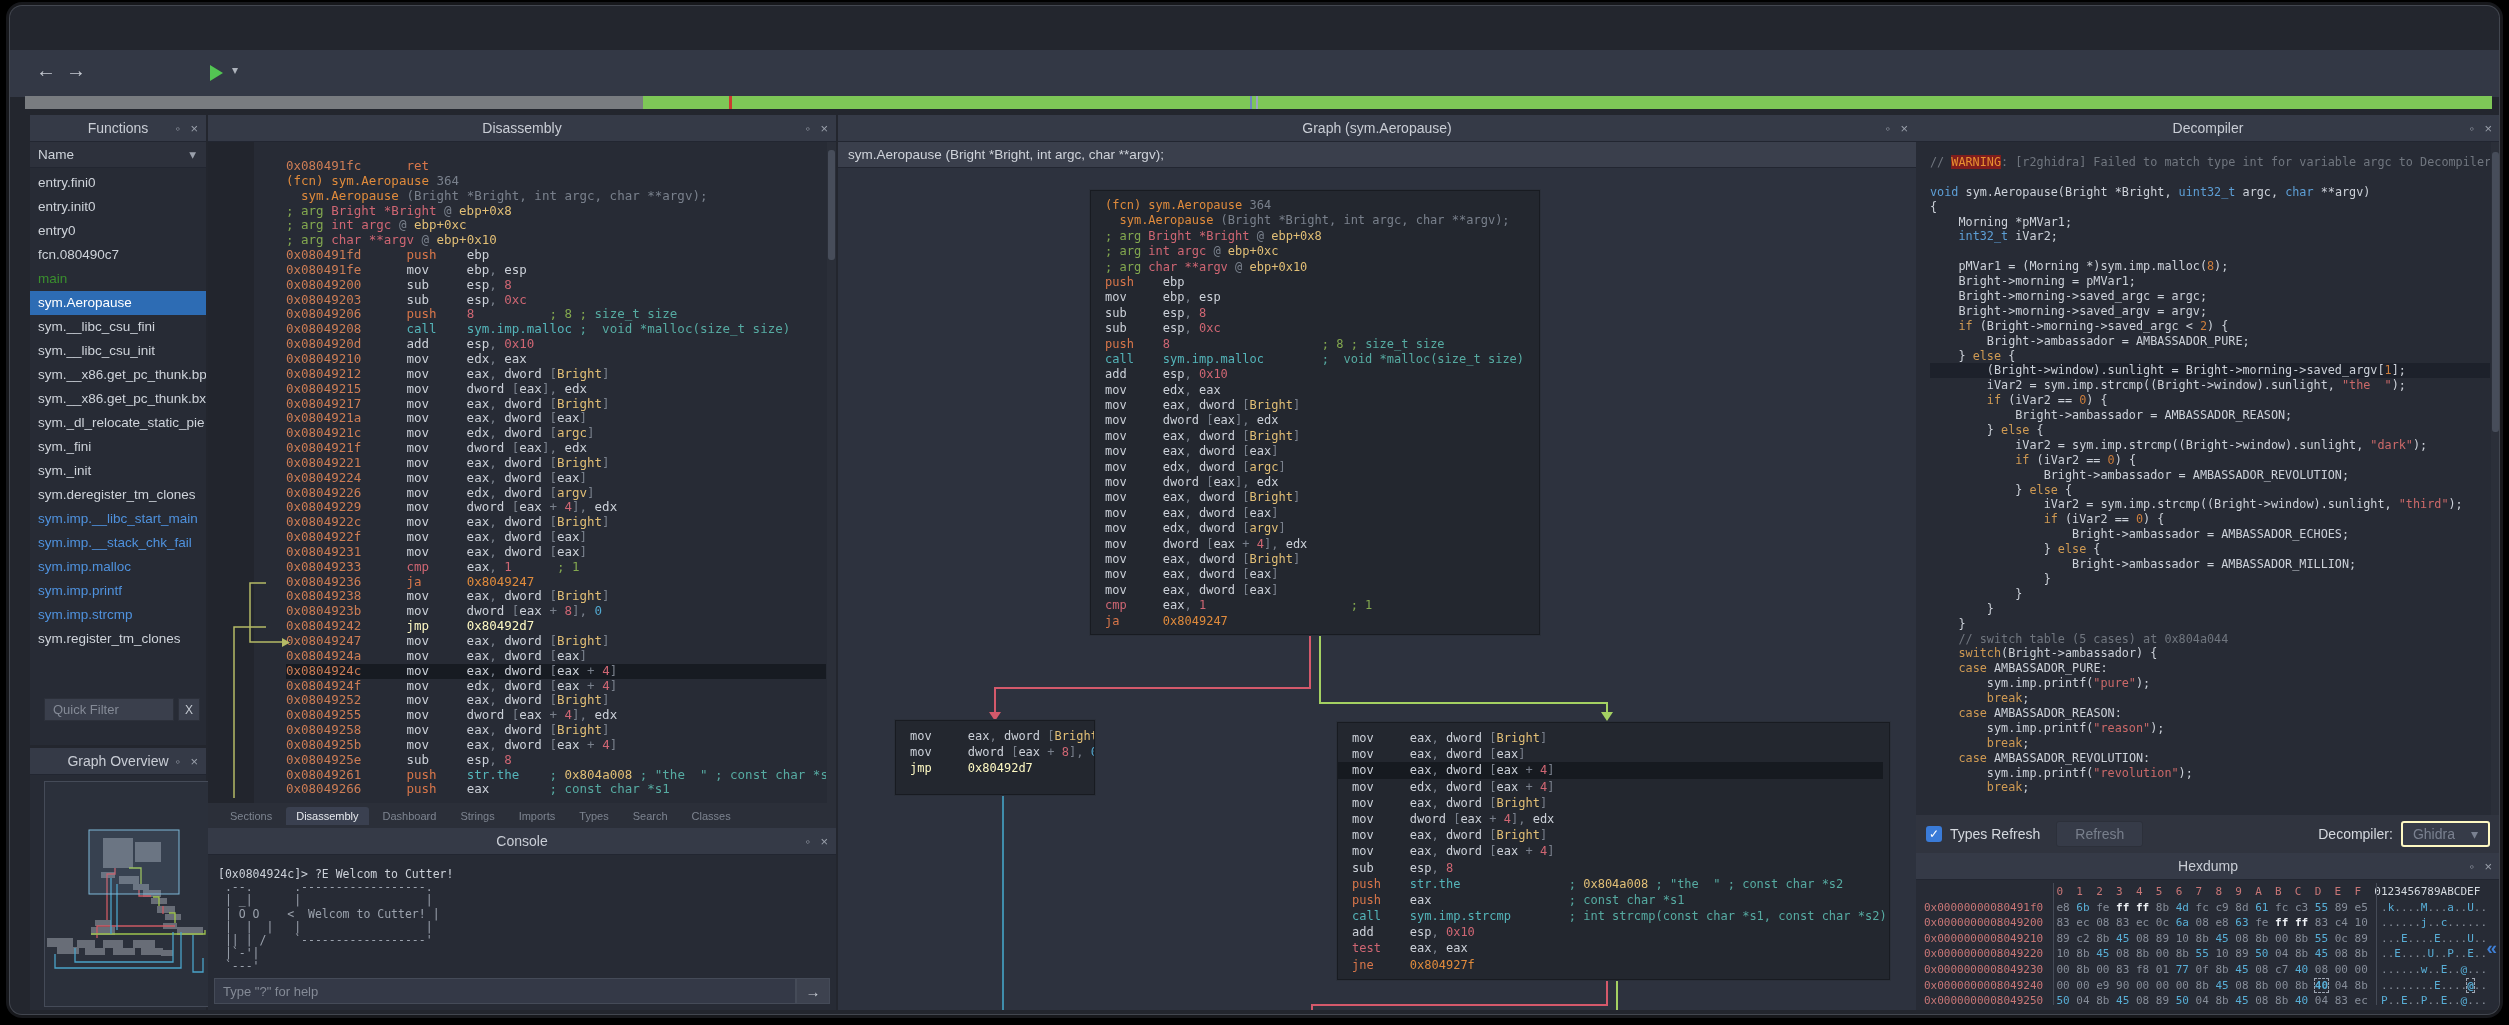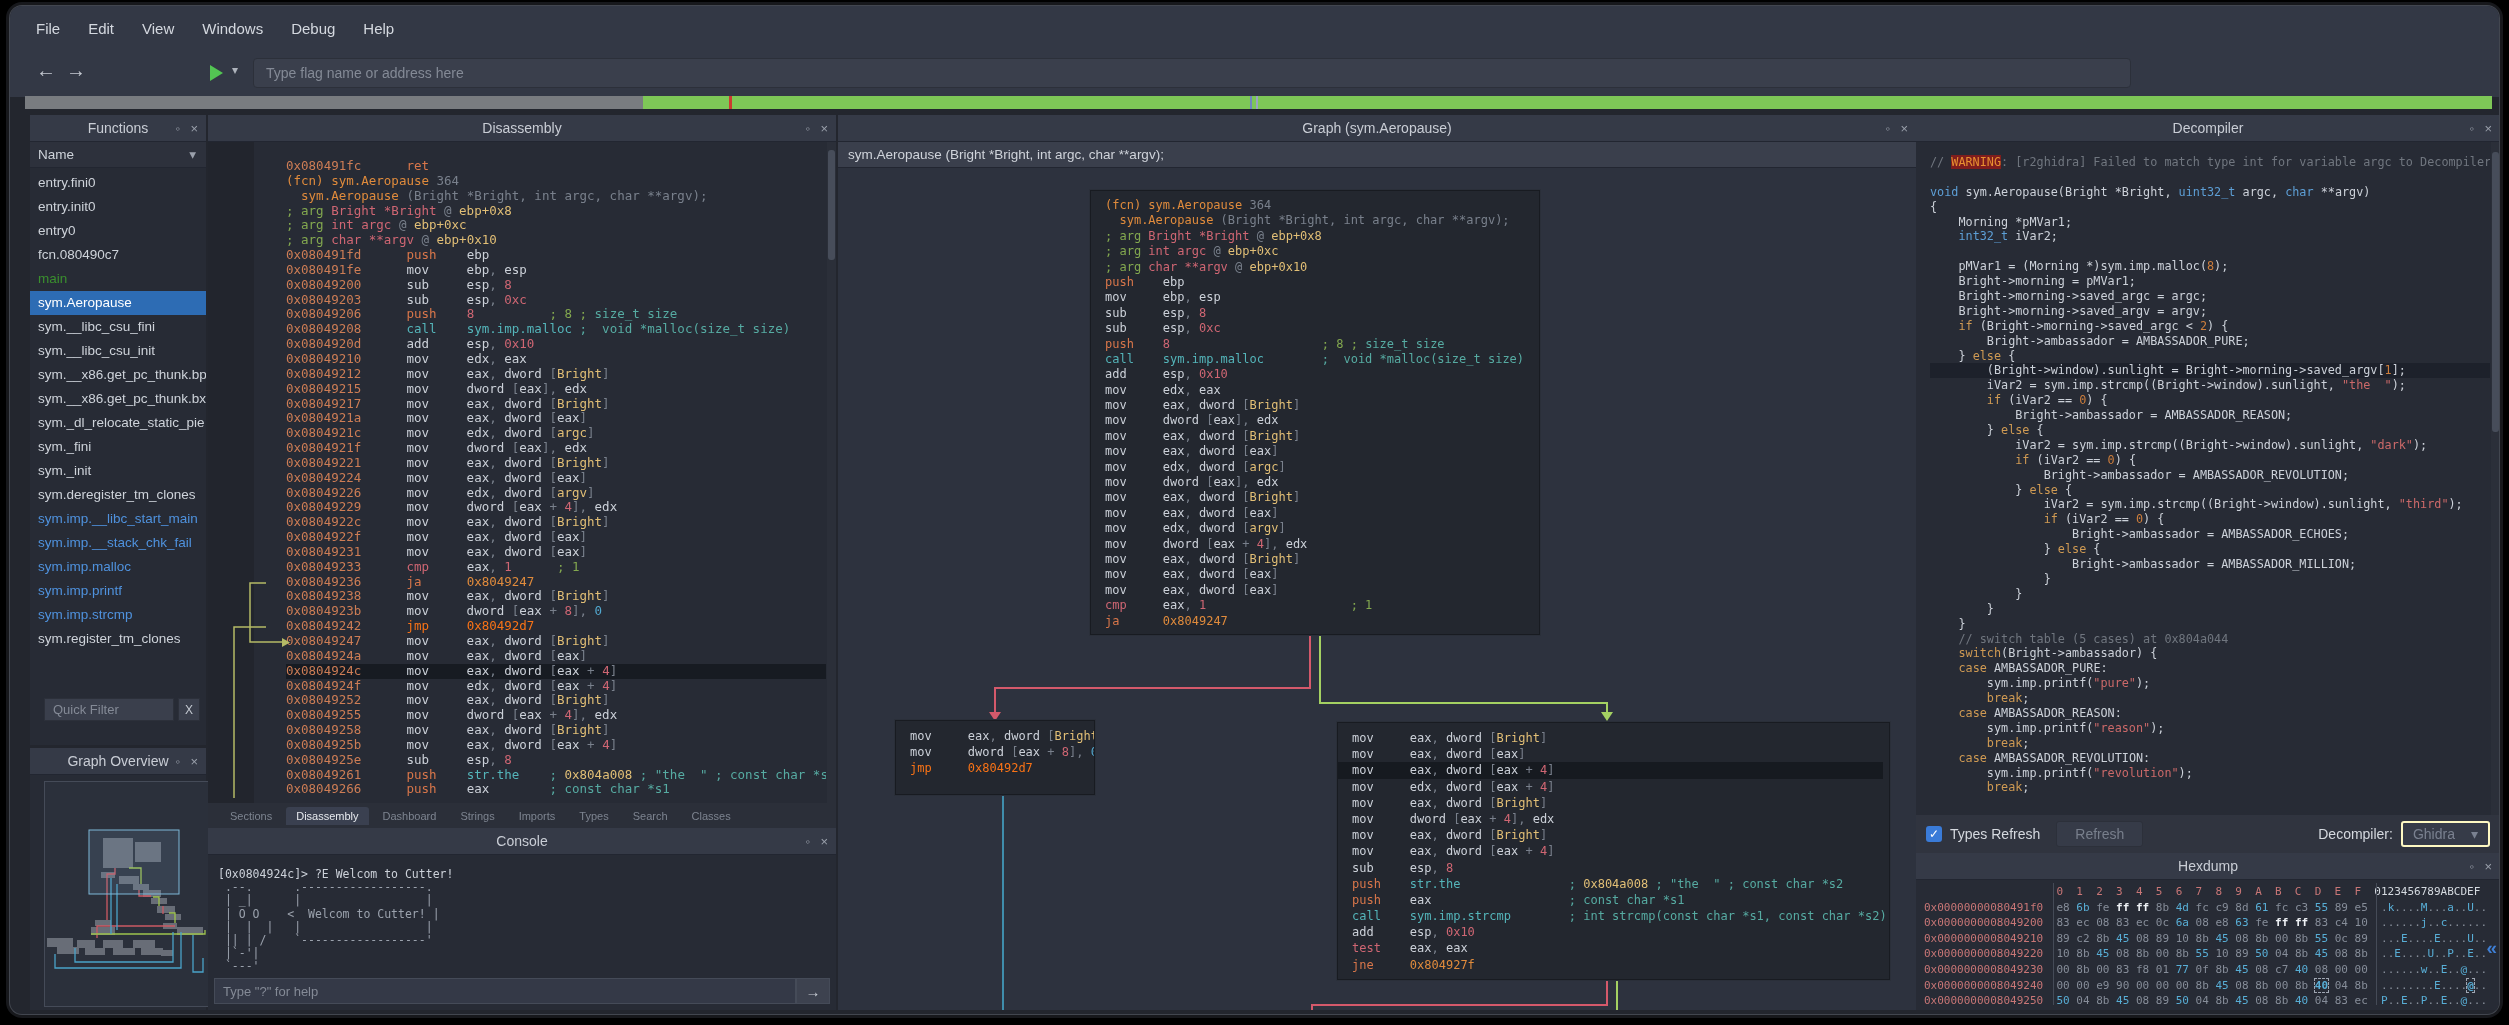--- a/index.html
+++ b/index.html
@@ -34,21 +34,21 @@
   .n3 .cl{height:16.2px;line-height:16.2px;}
   .n3 .cl.hl{background:#161a20;margin-left:-14px;padding-left:14px;margin-right:-8px;}
   .dec .cl{height:14.9px;line-height:14.9px;font-size:11.8px;}
   .dec .cl.hl{background:#1d212b;margin-left:-14px;padding-left:14px;margin-right:-6px;}
   .hex .cl{height:15.6px;line-height:15.6px;font-size:11px;}
   .con .cl{height:13.2px;line-height:13.2px;font-size:11.5px;}
   .fl .cl{height:24px;line-height:24px;font-size:13.5px;padding-left:8px;white-space:pre;overflow:hidden;}
   .fl .cl.sel{background:#2d6cb4;}
 
   
-  .tk-a{color:#cd7d55;} .tk-o{color:#e08b3c;} .tk-p{color:#d8764a;} .tk-g{color:#f97316;margin-top:24px;}
+  .tk-a{color:#cd7d55;} .tk-o{color:#e08b3c;} .tk-p{color:#d8764a;} .tk-g{color:#fef9c3;margin-top:24px;}
   .tk-r{color:#cf6673;} .tk-c{color:#54b5ba;} .tk-t{color:#56aba2;} .tk-G{color:#83a84f;}
   .tk-y{color:#e2bf76;} .tk-z{color:#52a8cf;} .tk-w{color:#ccd1d9;} .tk-d{color:#79808c;}
   .tk-T{color:#5d9fd6;} .tk-K{color:#cf9a53;} .tk-S{color:#cb6969;} .tk-N{color:#ce7e3c;} .tk-D{color:#70767f;}
   .tk-W{color:#e89030;background:#7f1d1d;}
   .tk-ha{color:#c87676;} .tk-hg{color:#868d99;} .tk-hp{color:#58aed6;font-weight:normal;}
   .tk-hF{color:#eef1f5;font-weight:bold;} .tk-hw{color:#d5dae0;}
   .tk-hcu{color:#58aed6;font-weight:bold;outline:1px dashed #9fa6b2;}
   .tk-fn{color:#ced3da;} .tk-fnm{color:#3a8f2e;} .tk-fni{color:#4f92de;} .tk-fnsel{color:#ffffff;}
   .tk-ca{color:#9ba2ad;}
 
@@ -84,35 +84,26 @@
   .minimap{position:absolute;left:14px;top:33px;width:166px;height:224px;background:#2b303b;border:1px solid #454b58;}
   svg{display:block;}
   .edges{position:absolute;left:0;top:0;pointer-events:none;}
 </style>
 </head>
 <body>
 
 <div class="stage">
   <div class="window">
 
-    <div class="menubar">
-      <span>File</span>
-      <span>Edit</span>
-      <span>View</span>
-      <span>Windows</span>
-      <span>Debug</span>
-      <span>Help</span>
-    </div>
 
     <div class="toolbar">
       <span class="navbtn" style="left:26px">←</span>
       <span class="navbtn" style="left:56px">→</span>
       <span class="play-tri"></span>
       <span class="play-caret">▾</span>
-      <input class="searchbox" placeholder="Type flag name or address here" style="">
     </div>
 
     <div class="seekbar">
       <div class="seek-green"></div>
       <div class="seek-red"></div>
       <div class="seek-t1"></div>
       <div class="seek-t2"></div>
     </div>
 
     <div class="panel" style="left:20px;top:109px;width:176px;height:630px;">

